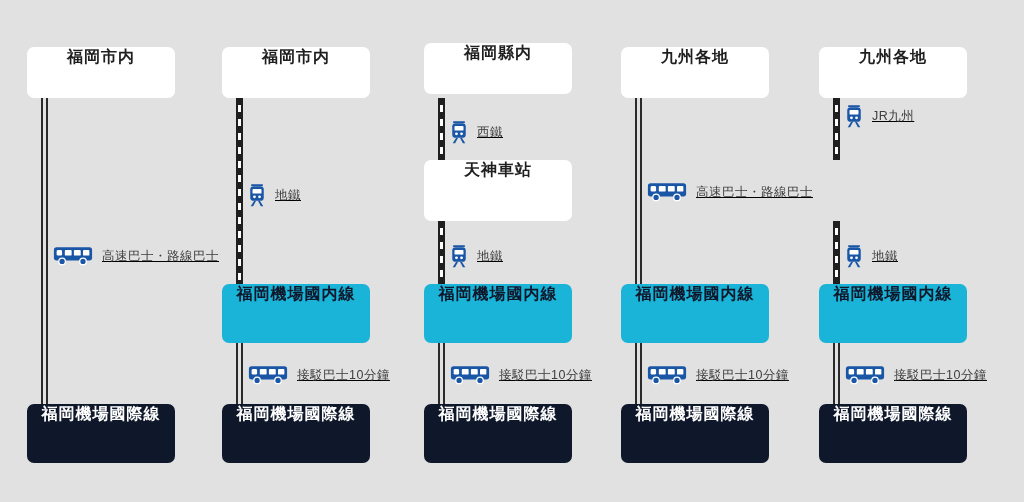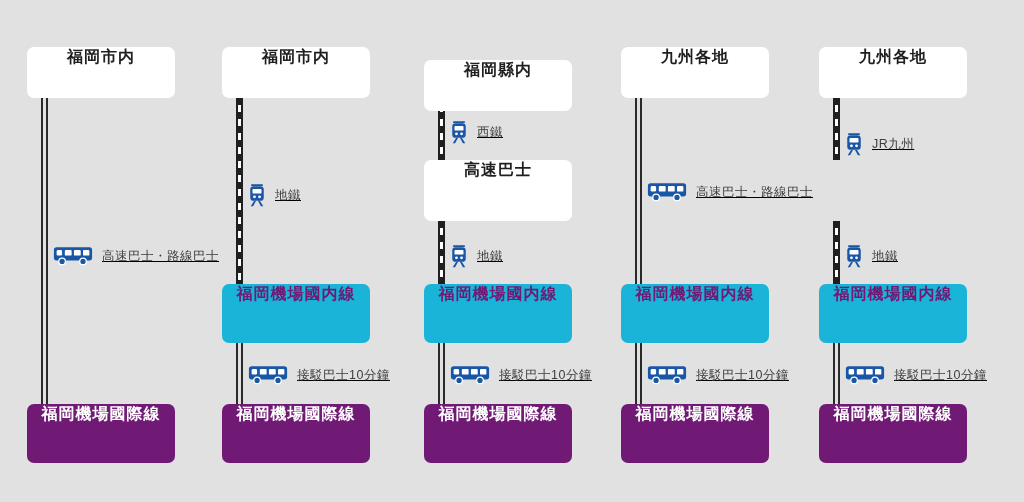--- a/index.html
+++ b/index.html
@@ -32,22 +32,22 @@
   }
   
   .box{
     position:absolute;left:0;width:148px;
     border-radius:7px;
     display:flex;justify-content:center;
     font-weight:bold;font-size:16px;letter-spacing:1px;
     box-sizing:border-box;
   }
   .box.white{background:#ffffff;color:#1f1f1f;}
-  .box.teal{background:#19b4d8;color:#701a75;}
-  .box.navy{background:#701a75;color:#ffffff;}
+  .box.teal{background:#19b4d8;color:#0f172a;}
+  .box.navy{background:#0f172a;color:#ffffff;}
   
   .icon-row{
     position:absolute;left:26px;height:24px;
     display:flex;align-items:center;white-space:nowrap;text-decoration:underline;
   }
   .icon-row .lbl{
     margin-left:9px;font-size:12.5px;color:#3d3d3d;letter-spacing:0.5px;
   }
   .icon-row svg{display:block;flex:0 0 auto;}
 </style>
@@ -119,39 +119,39 @@
     </div>
     <div class="box navy" style="top:404px;height:59px">
       <span>福岡機場國際線</span>
     </div>
   </div>
 
   <div class="col" style="left:424px">
     <div class="line rail" style="top:98px;height:62px"></div>
     <div class="line rail" style="top:221px;height:63px"></div>
     <div class="line road" style="top:343px;height:61px"></div>
-    <div class="box white" style="top:60px;height:51px">
+    <div class="box white" style="top:43px;height:51px">
       <span>福岡縣内</span>
     </div>
     <div class="icon-row" style="top:120px">
 
   <svg width="18" height="23" viewBox="0 0 24 30">
     <rect x="4" y="0" width="16" height="2.4" rx="1" fill="#1a56a6"></rect>
     <rect x="3" y="2.6" width="18" height="19.5" rx="4.5" fill="#1a56a6"></rect>
     <rect x="6" y="6.2" width="12" height="6.2" rx="1.2" fill="#ffffff"></rect>
     <circle cx="8.6" cy="16.8" r="1.9" fill="#ffffff"></circle>
     <circle cx="15.4" cy="16.8" r="1.9" fill="#ffffff"></circle>
     <path d="M8.2 22 L3.6 29.4 L6.8 29.4 L10.8 22 Z" fill="#1a56a6"></path>
     <path d="M15.8 22 L20.4 29.4 L17.2 29.4 L13.2 22 Z" fill="#1a56a6"></path>
   </svg>
 
       <span class="lbl">西鐵</span>
     </div>
     <div class="box white" style="top:160px;height:61px">
-      <span>高速巴士</span>
+      <span>天神車站</span>
     </div>
     <div class="icon-row" style="top:244px">
 
   <svg width="18" height="23" viewBox="0 0 24 30">
     <rect x="4" y="0" width="16" height="2.4" rx="1" fill="#1a56a6"></rect>
     <rect x="3" y="2.6" width="18" height="19.5" rx="4.5" fill="#1a56a6"></rect>
     <rect x="6" y="6.2" width="12" height="6.2" rx="1.2" fill="#ffffff"></rect>
     <circle cx="8.6" cy="16.8" r="1.9" fill="#ffffff"></circle>
     <circle cx="15.4" cy="16.8" r="1.9" fill="#ffffff"></circle>
     <path d="M8.2 22 L3.6 29.4 L6.8 29.4 L10.8 22 Z" fill="#1a56a6"></path>
@@ -224,21 +224,21 @@
     </div>
   </div>
 
   <div class="col" style="left:819px">
     <div class="line rail" style="top:98px;height:62px"></div>
     <div class="line rail" style="top:221px;height:63px"></div>
     <div class="line road" style="top:343px;height:61px"></div>
     <div class="box white" style="top:47px;height:51px">
       <span>九州各地</span>
     </div>
-    <div class="icon-row" style="top:132px">
+    <div class="icon-row" style="top:104px">
 
   <svg width="18" height="23" viewBox="0 0 24 30">
     <rect x="4" y="0" width="16" height="2.4" rx="1" fill="#1a56a6"></rect>
     <rect x="3" y="2.6" width="18" height="19.5" rx="4.5" fill="#1a56a6"></rect>
     <rect x="6" y="6.2" width="12" height="6.2" rx="1.2" fill="#ffffff"></rect>
     <circle cx="8.6" cy="16.8" r="1.9" fill="#ffffff"></circle>
     <circle cx="15.4" cy="16.8" r="1.9" fill="#ffffff"></circle>
     <path d="M8.2 22 L3.6 29.4 L6.8 29.4 L10.8 22 Z" fill="#1a56a6"></path>
     <path d="M15.8 22 L20.4 29.4 L17.2 29.4 L13.2 22 Z" fill="#1a56a6"></path>
   </svg>

